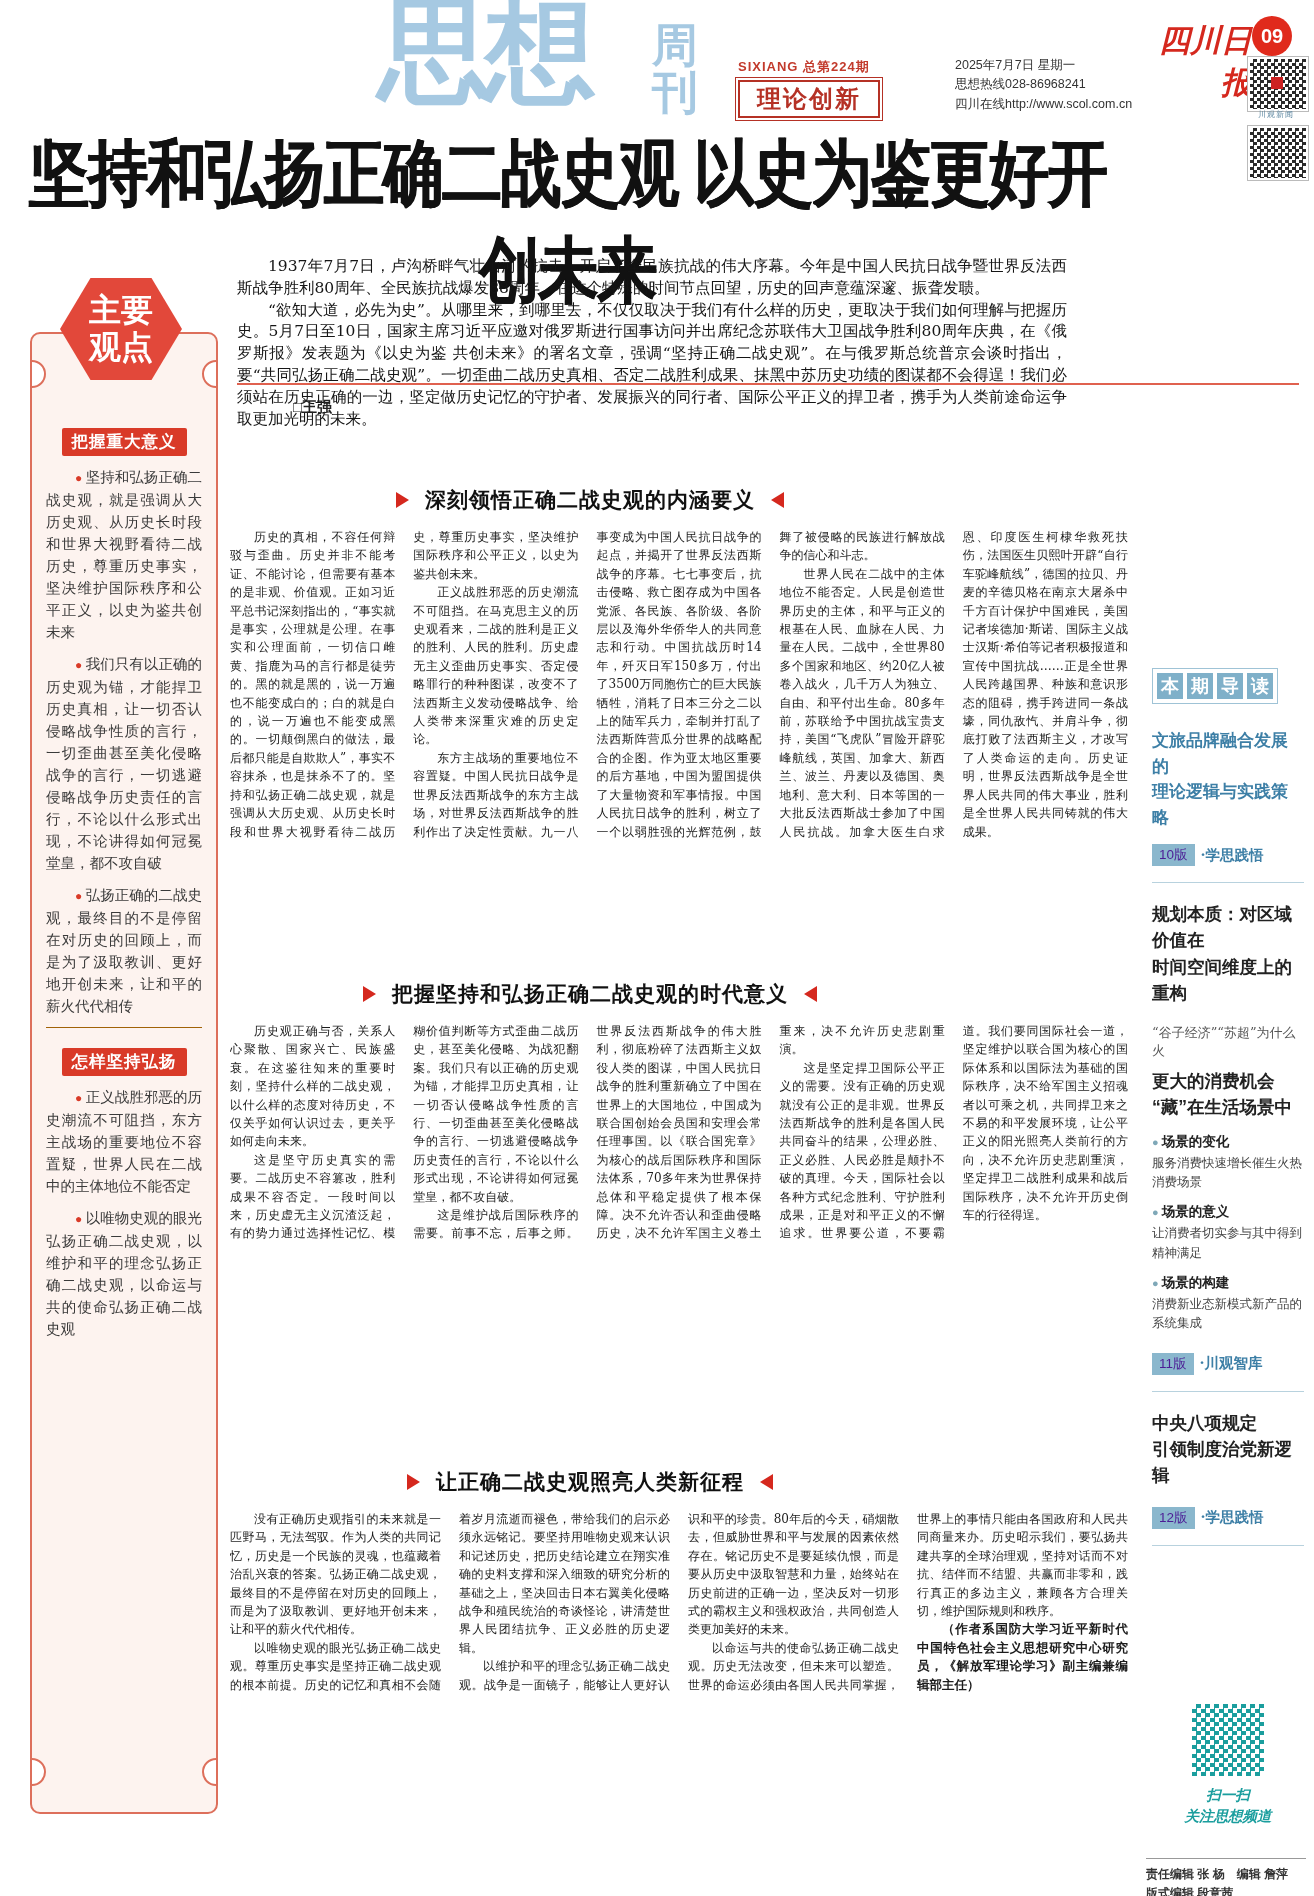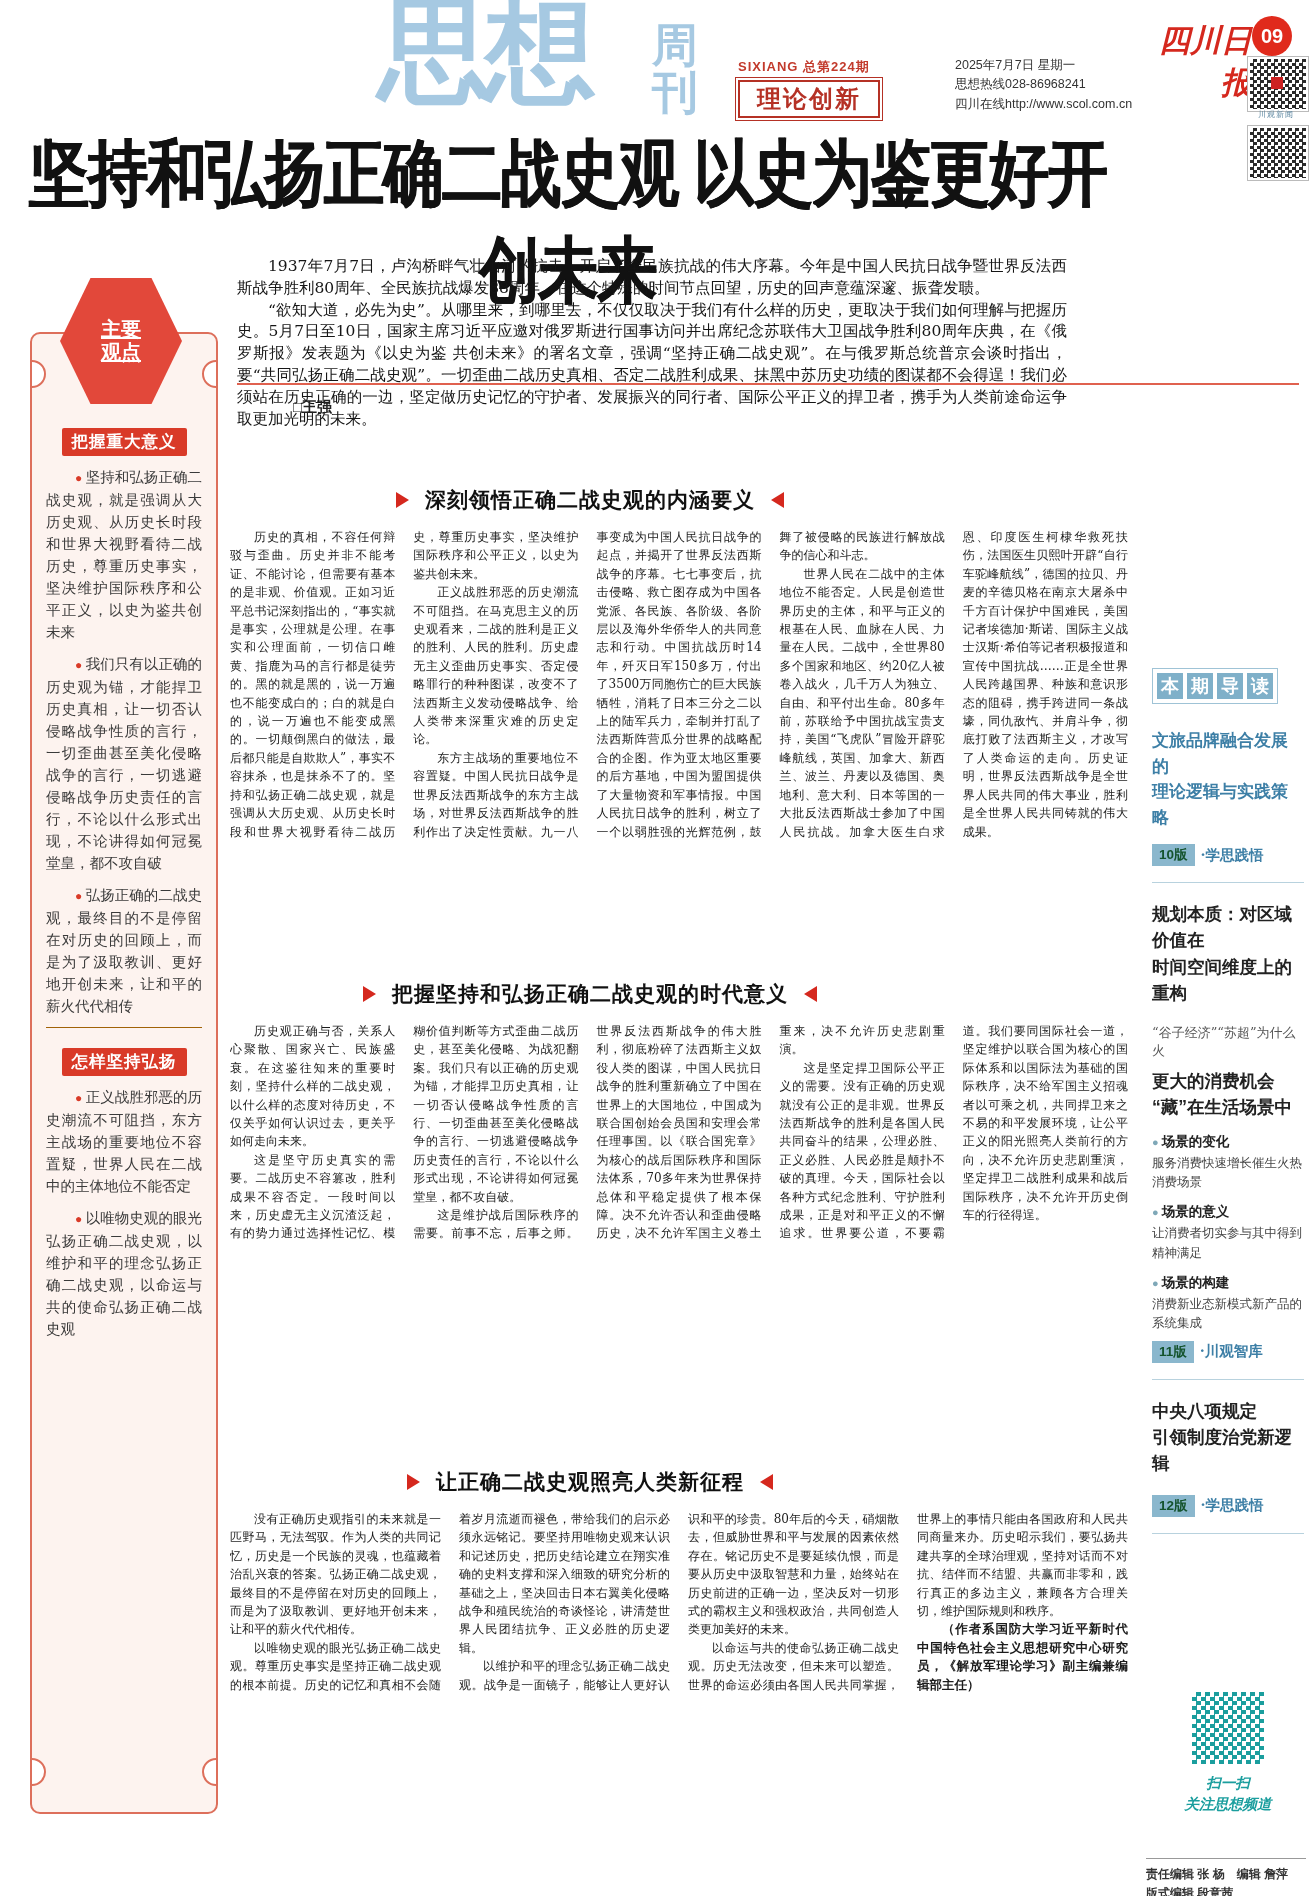--- a/index.html
+++ b/index.html
@@ -52,40 +52,40 @@
         font-family:"DejaVu Serif",serif;font-size:12px;line-height:18.4px;color:#1c1c1c;}
   .cols p{margin:0;text-indent:2em;}
   .sec1{top:442px;margin-top:44px;} .sec1 .cols{column-count:5;height:490px;}
   .sec2{top:980px;} .sec2 .cols{column-count:5;height:428px;}
   .sec3{top:1468px;} .sec3 .cols{column-count:4;height:386px;}
   .sec3 .cols p:last-child{font-weight:bold;font-family:"Liberation Sans",sans-serif;font-size:12.5px;}
   
   .kpbox{position:absolute;left:30px;top:332px;width:184px;height:1478px;background:#fdf3ef;
          border:2px solid #dd6f5b;border-radius:10px;overflow:hidden;}
   .notch{position:absolute;width:24px;height:24px;background:#fff;border:2px solid #dd6f5b;border-radius:50%;}
-  .hexbadge{position:absolute;left:60px;top:278px;width:122px;height:126px;background:#e2483a;
+  .hexbadge{position:absolute;left:60px;top:278px;width:122px;height:102px;background:#e2483a;
             clip-path:polygon(25% 0,75% 0,100% 50%,75% 100%,25% 100%,0 50%);
             display:flex;align-items:center;justify-content:center;z-index:3;
-            color:#fff;font-size:20px;font-weight:900;line-height:1.15;white-space:pre-line;text-align:center;text-decoration:underline;}
+            color:#fff;font-size:32px;font-weight:900;line-height:1.15;white-space:pre-line;text-align:center;}
   .kpinner{padding:78px 14px 10px 14px;}
   .kp-label{display:block;width:max-content;margin:16px auto 10px auto;background:#d93a28;color:#fff;
             font-weight:bold;font-size:16.5px;padding:3px 10px;border-radius:2px;
             font-family:"DejaVu Serif",serif;letter-spacing:1px;}
   .kp-group + .kp-group{border-top:1px solid #a16207;margin-top:0;padding-top:4px;}
   .kpbox p.kp{margin:0 0 10px 0;font-size:14.5px;line-height:22px;color:#3a3a3a;text-indent:2em;text-align:justify;}
   .kpbox p.kp::before{content:"● ";color:#d93a28;font-size:12px;}
   
   .guide{position:absolute;left:1152px;top:668px;width:152px;}
   .gtiles{display:flex;gap:4px;border:1px solid #9fc3d6;padding:4px;width:max-content;background:#fff;}
   .gtile{width:26px;height:26px;background:#7fb0c9;color:#fff;font-size:18px;font-weight:bold;
          display:flex;align-items:center;justify-content:center;font-family:"DejaVu Serif",serif;}
   .g-title-blue{color:#3d7fa6;font-weight:bold;font-size:17px;line-height:1.5;margin-top:24px;white-space:pre-line;}
   .g-title-dark{color:#222;font-weight:800;font-size:17.5px;line-height:1.5;white-space:pre-line;}
   .g-badge-row{margin-top:14px;display:flex;align-items:center;gap:6px;}
-  .g-badge{background:#8ab7cd;color:#14532d;font-size:13.5px;font-weight:bold;padding:2px 7px;}
+  .g-badge{background:#8ab7cd;color:#4c1d95;font-size:13.5px;font-weight:normal;padding:2px 7px;}
   .g-tag{color:#3d7fa6;font-weight:bold;font-size:14.5px;font-family:"DejaVu Serif",serif;}
   .g-div{border-top:1px solid #b8d2de;margin:16px 0 18px 0;}
   .g-kicker{color:#555;font-size:13px;font-family:"DejaVu Serif",serif;margin:2px 0 8px 0;}
   .g-sub{margin-top:12px;}
   .g-sub-t{font-size:13.5px;font-weight:bold;color:#222;}
   .g-sub-t::before{content:"● ";color:#7fa8b8;font-size:11px;}
   .g-sub-d{font-size:12.5px;color:#444;font-family:"DejaVu Serif",serif;line-height:1.55;margin-top:2px;}
   .qrteal{width:72px;height:72px;margin:158px auto 0 auto;
           background-image:repeating-conic-gradient(#1b9e9e 0% 25%, #ffffff 0% 50%);
           background-size:9px 9px;}
@@ -220,21 +220,21 @@
     <div class="g-sub-d">服务消费快速增长催生火热消费场景</div>
   </div>
   <div class="g-sub">
     <div class="g-sub-t">场景的意义</div>
     <div class="g-sub-d">让消费者切实参与其中得到精神满足</div>
   </div>
   <div class="g-sub">
     <div class="g-sub-t">场景的构建</div>
     <div class="g-sub-d">消费新业态新模式新产品的系统集成</div>
   </div>
-  <div class="g-badge-row" style="margin-top:8px;">
+  <div class="g-badge-row" style="margin-top:20px;">
     <span class="g-badge">11版</span>
     <span class="g-tag">·川观智库</span>
   </div>
   <div class="g-div"></div>
 
   <div class="g-title-dark">中央八项规定
 引领制度治党新逻辑</div>
   <div class="g-badge-row" style="margin-top:18px;">
     <span class="g-badge">12版</span>
     <span class="g-tag">·学思践悟</span>

